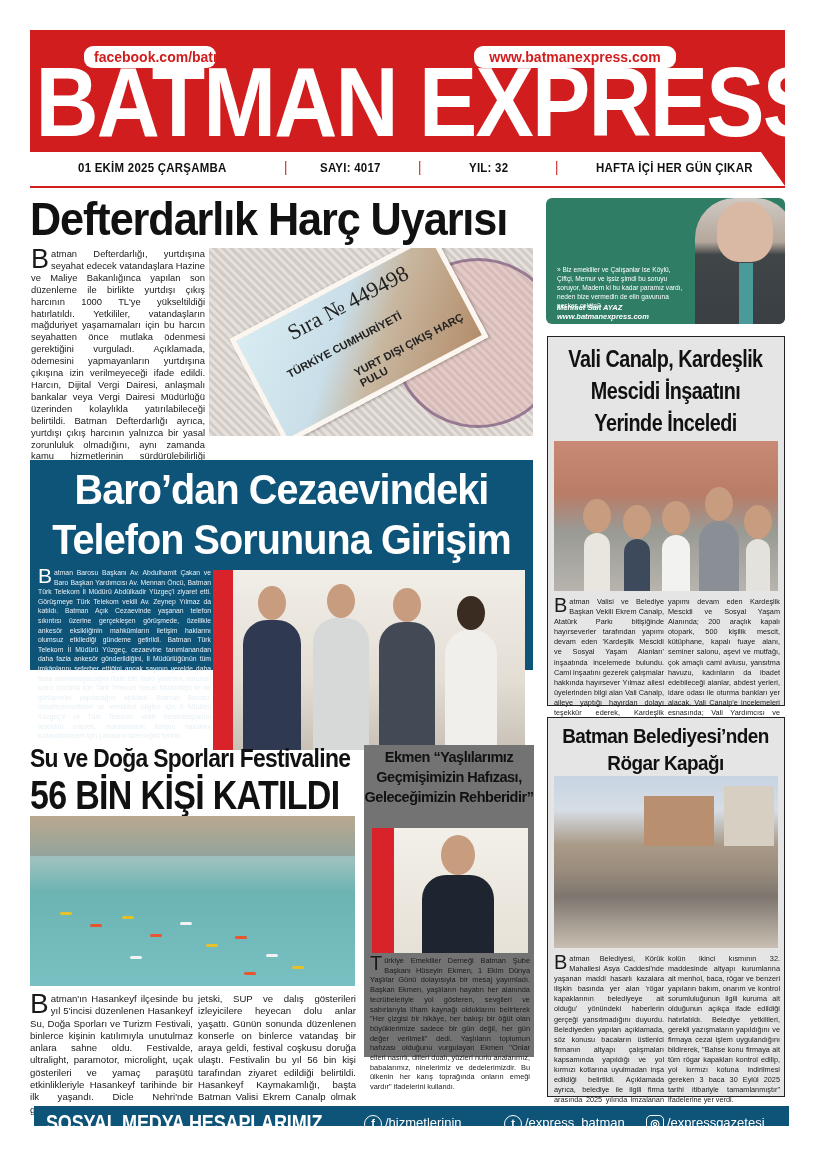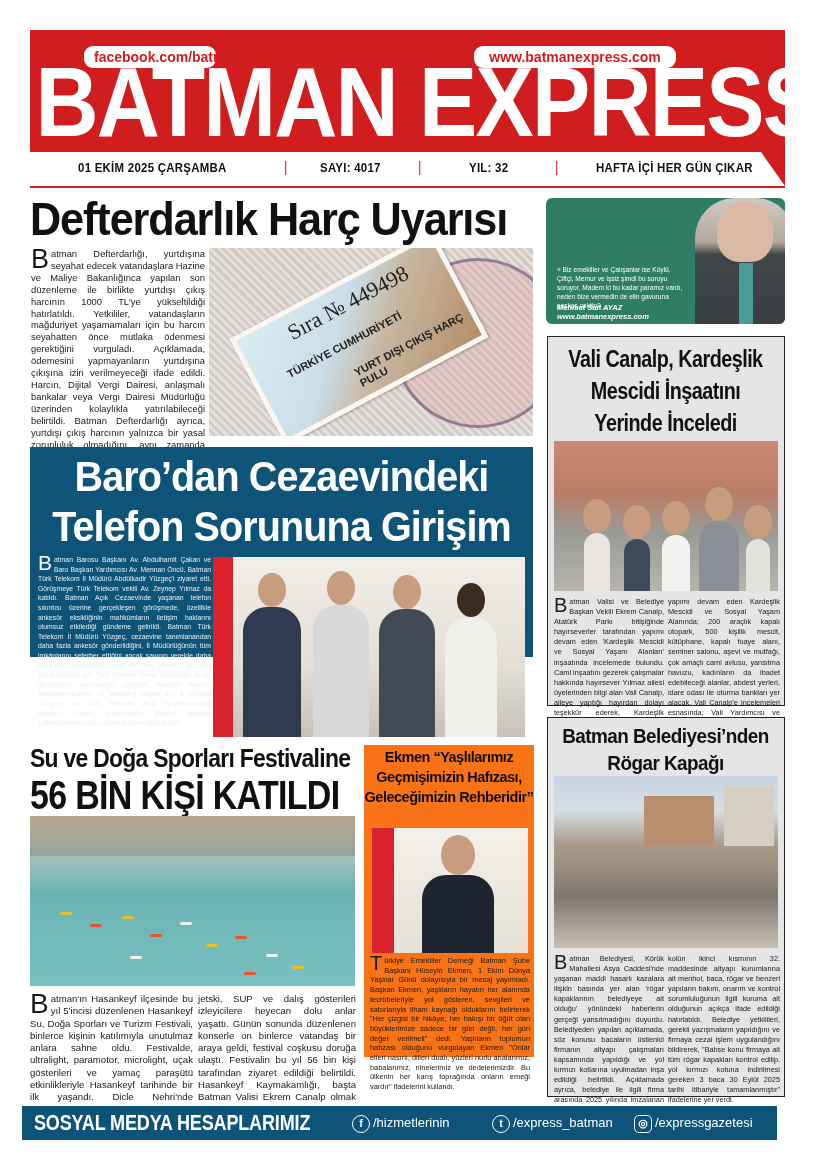--- a/index.html
+++ b/index.html
@@ -63,49 +63,49 @@
   .s3-body-r { position:absolute; left:120px; top:260px; width:112px; }
 
   .s5 { left: 547px; top: 717px; width: 238px; height: 380px; }
   .s5 .box-head { position:absolute; left:0; top:4px; width:235px; font-size: 21px; line-height: 27px; transform: scaleX(0.9); transform-origin:center top; }
   .s5-photo { left: 6px; top: 58px; width: 224px; height: 172px;
     background: linear-gradient(180deg,#c7d4e3 0%,#d6dde5 20%,#a99a88 40%,#9a8c7c 55%,#7d766f 70%,#c9bfb2 100%); }
   .s5-body-l { position:absolute; left:6px; top:236px; width:110px; }
   .s5-body-r { position:absolute; left:120px; top:236px; width:112px; }
 
   
-  .baro { position: absolute; left: 30px; top: 447px; width: 503px; height: 210px; background: #0e5378; }
+  .baro { position: absolute; left: 30px; top: 460px; width: 503px; height: 210px; background: #0e5378; }
   .baro-head { position:absolute; left:0; top:4px; width:503px; text-align:center; color:#fff; font-weight:900; font-size:43px; line-height:50px;
     letter-spacing: -1px; transform: scaleX(0.92); transform-origin:center top; }
   .baro-body { position:absolute; left:8px; top:108px; width:173px; color:#e8f0f5; font-size: 6.8px; line-height: 9.6px; text-align: justify; }
   .baro-body .drop { float:left; font-size: 21px; line-height: 16px; margin: 0 2px -2px 0; color:#fff; }
   .baro-photo { left: 183px; top: 110px; width: 312px; height: 180px; background: linear-gradient(180deg,#f1eee8 0%,#e4ded5 60%,#c9c1b6 100%); }
   .flag { position:absolute; left:0; top:0; width:20px; height:180px; background:#d8232a; }
   .person { position:absolute; bottom:0; border-radius: 24px 24px 0 0; }
   .person .head { position:absolute; left:50%; margin-left:-14px; top:-34px; width:28px; height:34px; border-radius:50%; background:#c89c7e; }
 
   
   .s4-head1 { position:absolute; left:30px; top:742px; width:330px; font-size: 26px; line-height: 32px; letter-spacing:-0.8px; transform: scaleX(0.88); transform-origin:left top; }
   .s4-head2 { position:absolute; left:30px; top:772px; width:330px; font-size: 40px; line-height: 46px; letter-spacing:-0.8px; transform: scaleX(0.85); transform-origin:left top; }
   .s4-photo { left: 30px; top: 816px; width: 325px; height: 170px;
     background: linear-gradient(180deg,#8aa9a5 0%,#9ec1bd 25%,#6cb4b4 45%,#78c0c1 100%); }
   .kayak { position:absolute; width:12px; height:3px; border-radius: 2px; }
   .s4-body-l { position:absolute; left:30px; top:993px; width:163px; font-size:9.6px; line-height:12.3px; }
   .s4-body-r { position:absolute; left:198px; top:993px; width:158px; font-size:9.6px; line-height:12.3px; }
   .s4-body-l .drop { font-size: 28px; line-height: 22px; }
 
   
-  .ekmen { position:absolute; left: 364px; top: 745px; width: 170px; height: 312px; background: #f97316; }
+  .ekmen { position:absolute; left: 364px; top: 745px; width: 170px; height: 312px; background: #737373; }
   .ekmen-head { position:absolute; left:0; top:2px; width:170px; text-align:center; font-weight:bold; font-size:14.5px; line-height:20px; color:#111; letter-spacing:-0.5px; }
   .ekmen-photo { left: 8px; top: 83px; width: 156px; height: 125px; background: linear-gradient(180deg,#f3f0ea,#e6e1d6); }
   .ekmen-body { position:absolute; left:6px; top:211px; width:160px; font-size: 7.4px; line-height: 9.7px; text-align: justify; color:#1a1a1a; }
   .ekmen-body .drop { float:left; font-size: 20px; line-height: 15px; margin: 0 2px -2px 0; }
 
   
-  .footer { position:absolute; left:22px; top:1106px; width:755px; height:34px; background:#0e5378; }
+  .footer { position:absolute; left:34px; top:1106px; width:755px; height:20px; background:#0e5378; }
   .footer-title { position:absolute; left:12px; top:4px; color:#fff; font-weight:900; font-size: 22px; line-height: 26px; white-space: nowrap; letter-spacing: -0.2px; transform: scaleX(0.82); transform-origin:left top; }
   .social { position:absolute; top:7px; color:#fff; font-size:13px; line-height:20px; white-space: nowrap; }
   .social .ic { display:inline-block; width:18px; height:18px; border:1.5px solid #fff; border-radius:50%; text-align:center; font-size:11px; line-height:15px; font-weight:bold; vertical-align: middle; margin-right:3px; }
   .social .ic.sq { border-radius:5px; }
 </style>
 </head>
 <body>
 
 <header>
   <div class="masthead">

